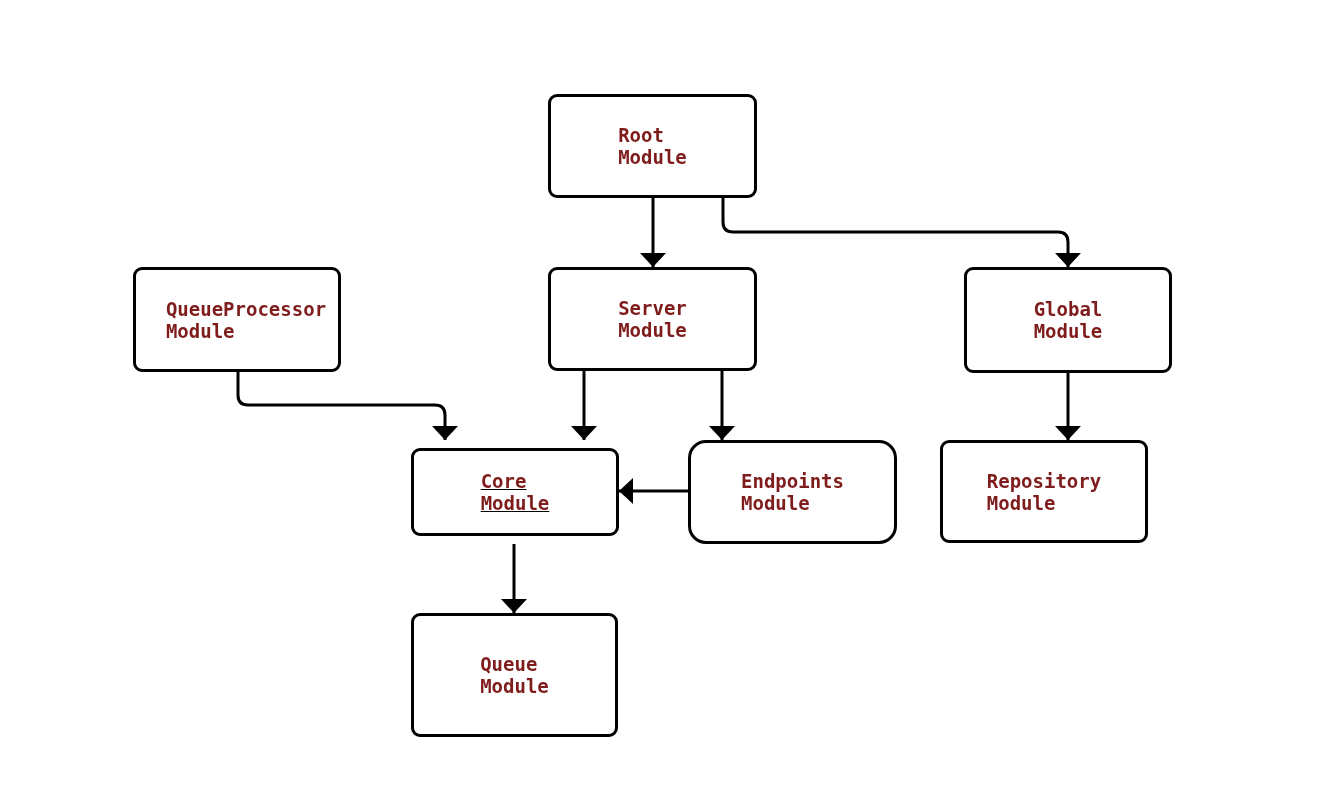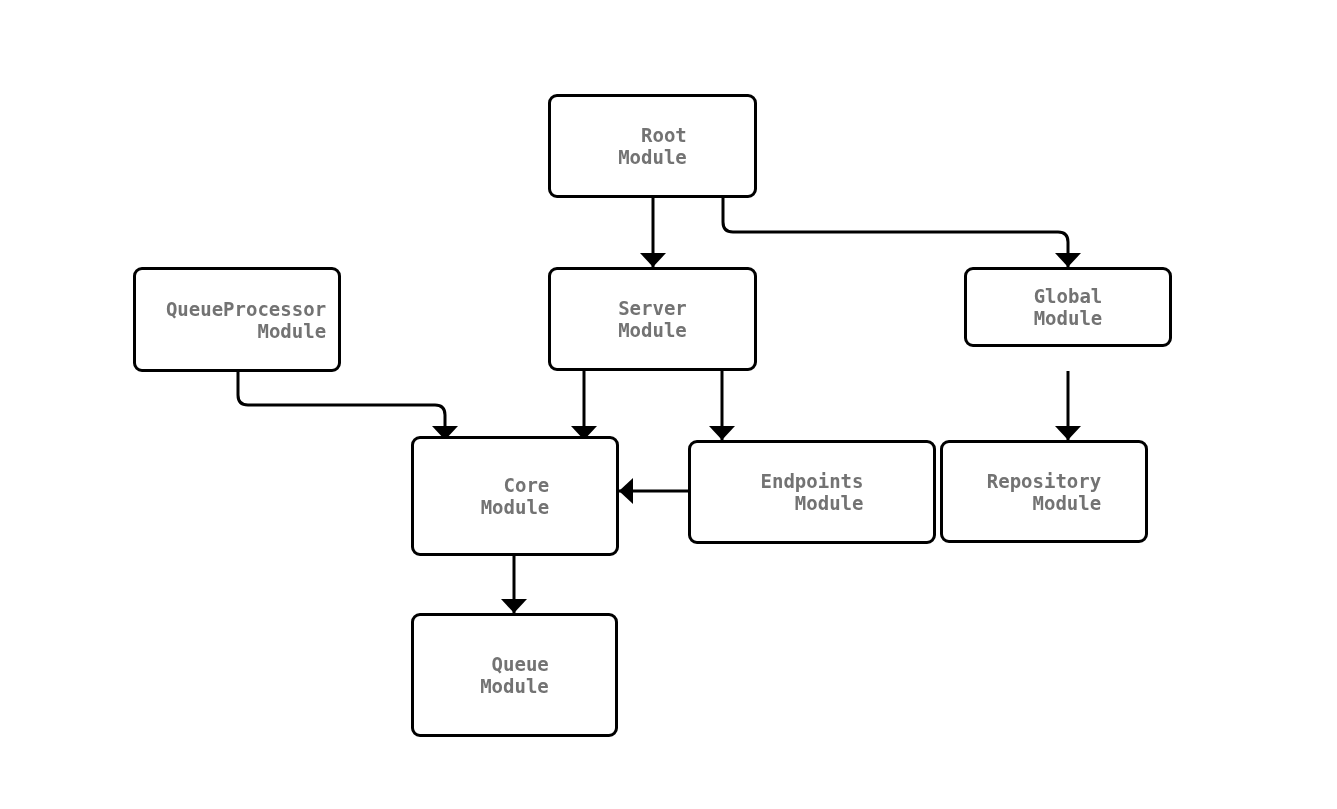--- a/index.html
+++ b/index.html
@@ -29,22 +29,22 @@
     border-radius: 9px;
     display: flex;
     align-items: center;
     justify-content: center;
   }
   .node-label {
     font-family: "DejaVu Sans Mono", "Liberation Mono", monospace;
     font-size: 19px;
     line-height: 22px;
     font-weight: bold;
-    color: #737373;
-    text-align: right;
+    color: #7f1d1d;
+    text-align: left;
     white-space: pre-line;
   }
   .edge-path {
     fill: none;
     stroke: #000000;
     stroke-width: 3;
   }
 </style>
 </head>
 <body>
@@ -73,29 +73,29 @@
 Module</div>
       </div>
       <div class="node" style="left: 133px; top: 267px; width: 208px; height: 105px; padding-left: 18px;">
         <div class="node-label">QueueProcessor
 Module</div>
       </div>
       <div class="node" style="left: 548px; top: 267px; width: 209px; height: 104px;">
         <div class="node-label">Server
 Module</div>
       </div>
-      <div class="node" style="left: 964px; top: 267px; width: 208px; height: 80px;">
+      <div class="node" style="left: 964px; top: 267px; width: 208px; height: 106px;">
         <div class="node-label">Global
 Module</div>
       </div>
-      <div class="node" style="left: 411px; top: 436px; width: 208px; height: 120px;">
+      <div class="node" style="left: 411px; top: 448px; width: 208px; height: 88px; text-decoration: underline;">
         <div class="node-label">Core
 Module</div>
       </div>
-      <div class="node" style="left: 688px; top: 440px; width: 248px; height: 104px;">
+      <div class="node" style="left: 688px; top: 440px; width: 209px; height: 104px; border-radius: 18px;">
         <div class="node-label">Endpoints
 Module</div>
       </div>
       <div class="node" style="left: 940px; top: 440px; width: 208px; height: 103px;">
         <div class="node-label">Repository
 Module</div>
       </div>
       <div class="node" style="left: 411px; top: 613px; width: 207px; height: 124px;">
         <div class="node-label">Queue
 Module</div>

